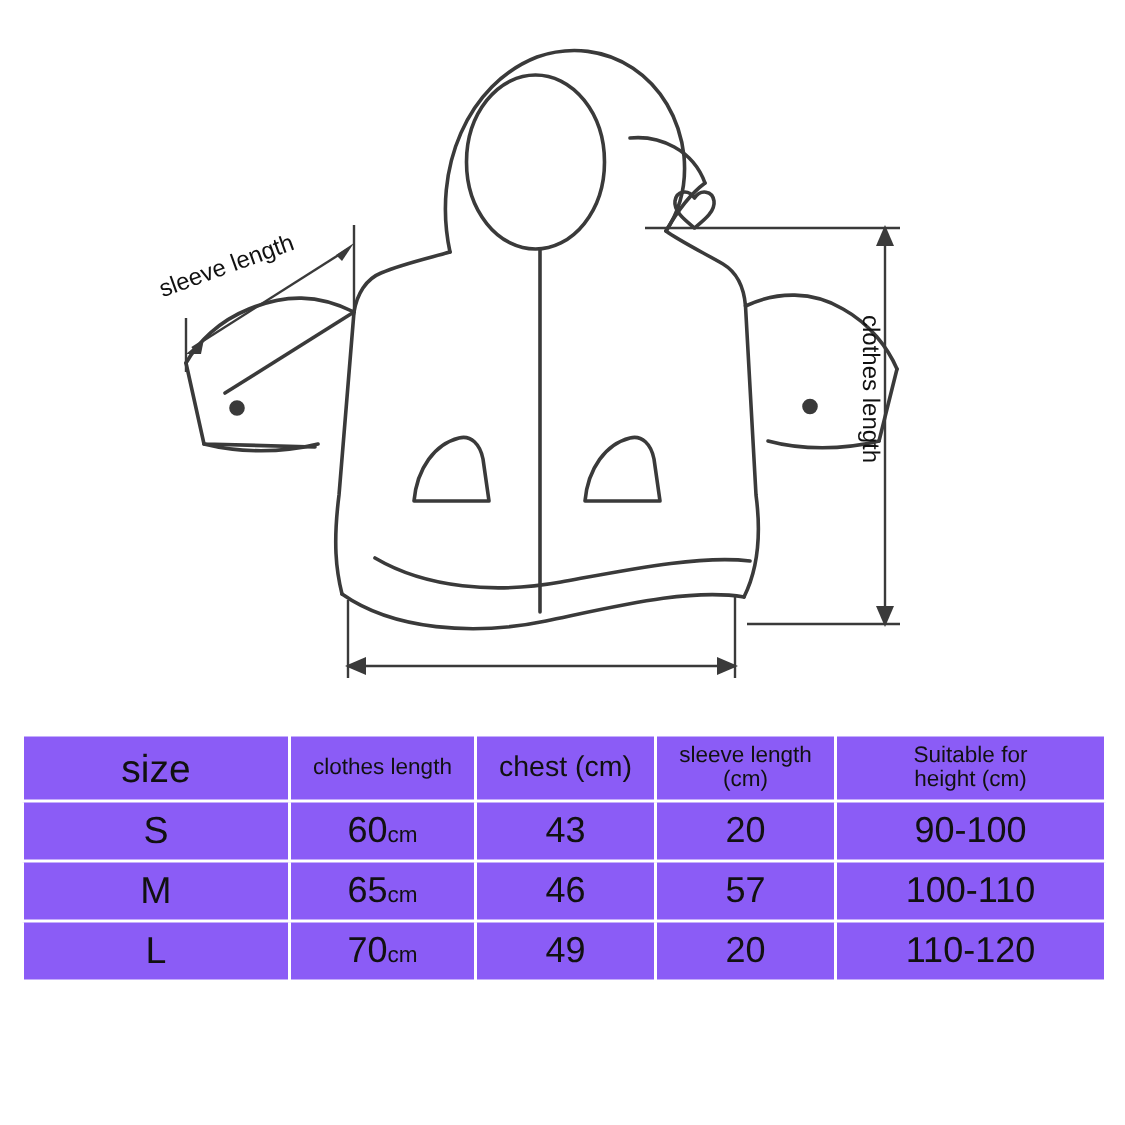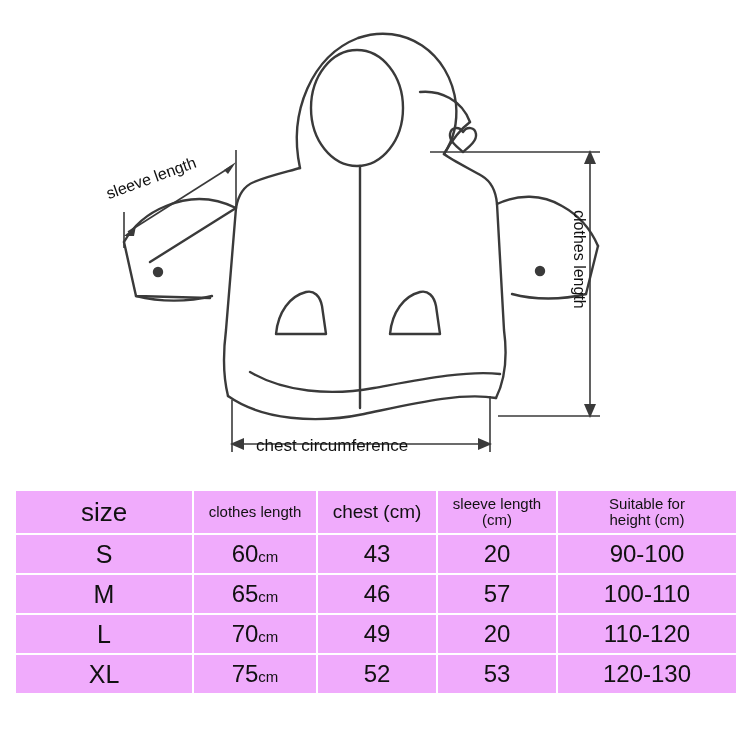--- a/index.html
+++ b/index.html
@@ -61,21 +61,21 @@
   #size-table {
     position: absolute;
     left: 14px;
     top: 489px;
     width: 722px;
     border-collapse: collapse;
     table-layout: fixed;
   }
   #size-table th, #size-table td {
     border: 2px solid #ffffff;
-    background: #f0abfc;
+    background: #8b5cf6;
     text-align: center;
     color: #111111;
     font-family: "Liberation Sans", sans-serif;
     padding: 0;
   }
   #size-table thead th {
     height: 42px;
     font-weight: normal;
     font-size: 15px;
     line-height: 1.1;
@@ -189,21 +189,20 @@
       <g fill="#3a3a3a">
         <polygon points="230,444 244,438 244,450"></polygon>
         <polygon points="492,444 478,438 478,450"></polygon>
       </g>
     </svg>
 
     <div class="dim-label" id="label-sleeve">sleeve length</div>
 
     <div class="dim-label" id="label-clothes">clothes length</div>
 
-    <div class="dim-label" id="label-chest">chest circumference</div>
   </div>
 
   <table id="size-table">
     <colgroup>
       <col class="col-w-size">
       <col class="col-w-len">
       <col class="col-w-chest">
       <col class="col-w-sleeve">
       <col class="col-w-height">
     </colgroup>
@@ -237,23 +236,16 @@
         <td>57</td>
         <td>100-110</td>
       </tr>
       <tr>
         <td class="col-size">L</td>
         <td class="col-len"><span>70</span><span class="unit">cm</span></td>
         <td>49</td>
         <td>20</td>
         <td>110-120</td>
       </tr>
-      <tr>
-        <td class="col-size">XL</td>
-        <td class="col-len"><span>75</span><span class="unit">cm</span></td>
-        <td>52</td>
-        <td>53</td>
-        <td>120-130</td>
-      </tr>
     </tbody>
   </table>
 
 </div>
 
 </body></html>

